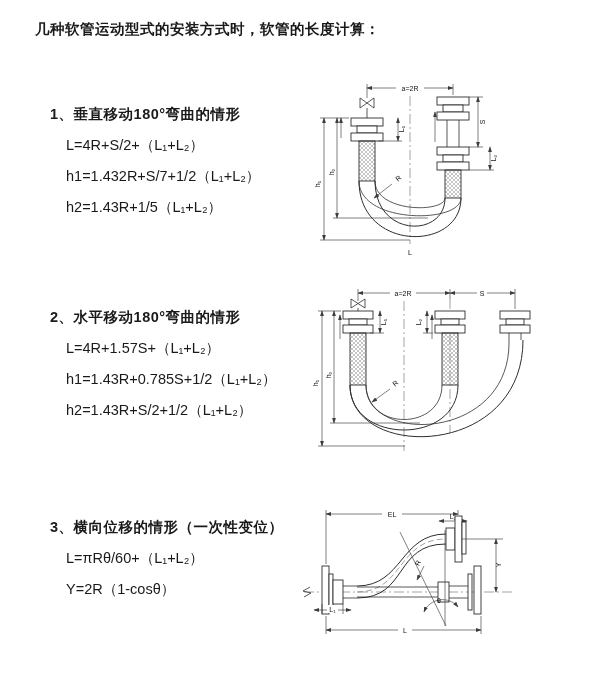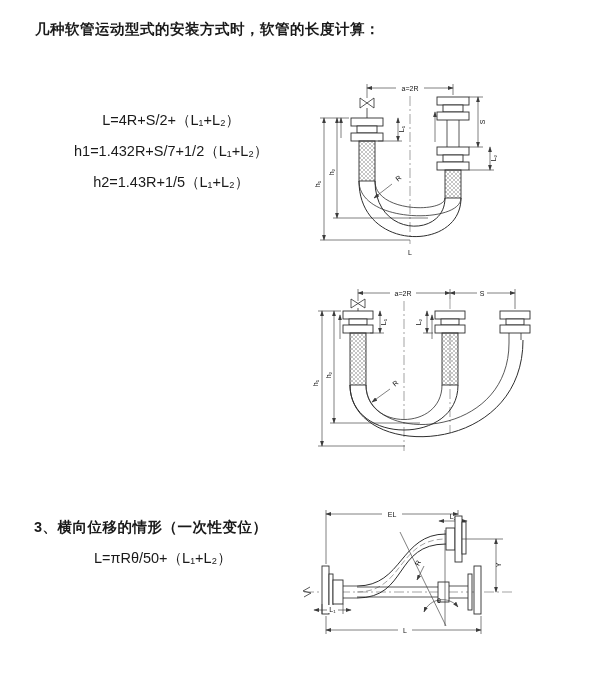--- a/index.html
+++ b/index.html
@@ -1,27 +1,27 @@
 <!DOCTYPE html>
 <html><head>
 <meta charset="utf-8">
 <style>
   html,body{margin:0;padding:0;}
   body{
     width:600px;height:675px;background:#ffffff;position:relative;overflow:hidden;
     font-family:"Liberation Sans","DejaVu Sans",sans-serif;color:#1a1a1a;
   }
-  .page{position:absolute;inset:0;background:#fff;text-align:center;}
+  .page{position:absolute;inset:0;background:#fff;}
   .title{position:absolute;left:35px;top:20px;font-size:14.5px;font-weight:bold;letter-spacing:0.5px;}
   .sec{position:absolute;}
   .sec-heading{font-size:14.5px;font-weight:bold;letter-spacing:0.5px;margin-bottom:6px;}
-  .formula{font-size:14.5px;font-weight:500;margin-left:24px;height:31px;line-height:31px;white-space:nowrap;}
+  .formula{font-size:14.5px;font-weight:500;margin-left:16px;height:31px;line-height:31px;white-space:nowrap;}
   .s1{left:50px;top:105px;}
   .s2{left:50px;top:308px;}
-  .s3{left:34px;top:518px;}
+  .s3{left:50px;top:518px;}
   .dia{position:absolute;}
   .d1{left:310px;top:72px;}
   .d2{left:310px;top:283px;}
   .d3{left:298px;top:502px;}
   svg{display:block;}
   svg text{font-size:7px;fill:#111;font-family:"Liberation Sans","DejaVu Sans",sans-serif;}
   .ln{stroke:#2e2e2e;stroke-width:1;fill:none;}
   .thin{stroke:#2e2e2e;stroke-width:0.8;fill:none;}
   .fit{stroke:#2e2e2e;stroke-width:0.9;fill:#ffffff;}
   .braidr{stroke:#2e2e2e;stroke-width:0.9;fill:url(#braid);}
@@ -31,29 +31,37 @@
   .lblbg{fill:#ffffff;}
 </style>
 </head>
 <body>
 
 <div class="page">
 
   <div class="title">几种软管运动型式的安装方式时，软管的长度计算：</div>
 
   <section class="sec s1">
+    <div class="sec-heading">1、垂直移动180°弯曲的情形</div>
     <div class="formula">L=4R+S/2+（L₁+L₂）</div>
     <div class="formula">h1=1.432R+S/7+1/2（L₁+L₂）</div>
     <div class="formula">h2=1.43R+1/5（L₁+L₂）</div>
   </section>
 
+  <section class="sec s2">
+    <div class="sec-heading">2、水平移动180°弯曲的情形</div>
+    <div class="formula">L=4R+1.57S+（L₁+L₂）</div>
+    <div class="formula">h1=1.43R+0.785S+1/2（L₁+L₂）</div>
+    <div class="formula">h2=1.43R+S/2+1/2（L₁+L₂）</div>
+  </section>
 
   <section class="sec s3">
     <div class="sec-heading">3、横向位移的情形（一次性变位）</div>
-    <div class="formula">L=πRθ/50+（L₁+L₂）</div>
+    <div class="formula">L=πRθ/60+（L₁+L₂）</div>
+    <div class="formula">Y=2R（1-cosθ）</div>
   </section>
 
   <svg class="dia d1" width="285" height="190" viewBox="0 0 285 190">
     <defs>
       <pattern id="braid" width="4" height="4" patternUnits="userSpaceOnUse">
         <path d="M0,4 L4,0 M0,0 L4,4" stroke="#8a8a8a" stroke-width="0.5"></path>
       </pattern>
       <marker id="arr" markerWidth="9" markerHeight="6" refX="8" refY="3" orient="auto-start-reverse">
         <path d="M0,0 L9,3 L0,6 z" fill="#3c3c3c"></path>
       </marker>

